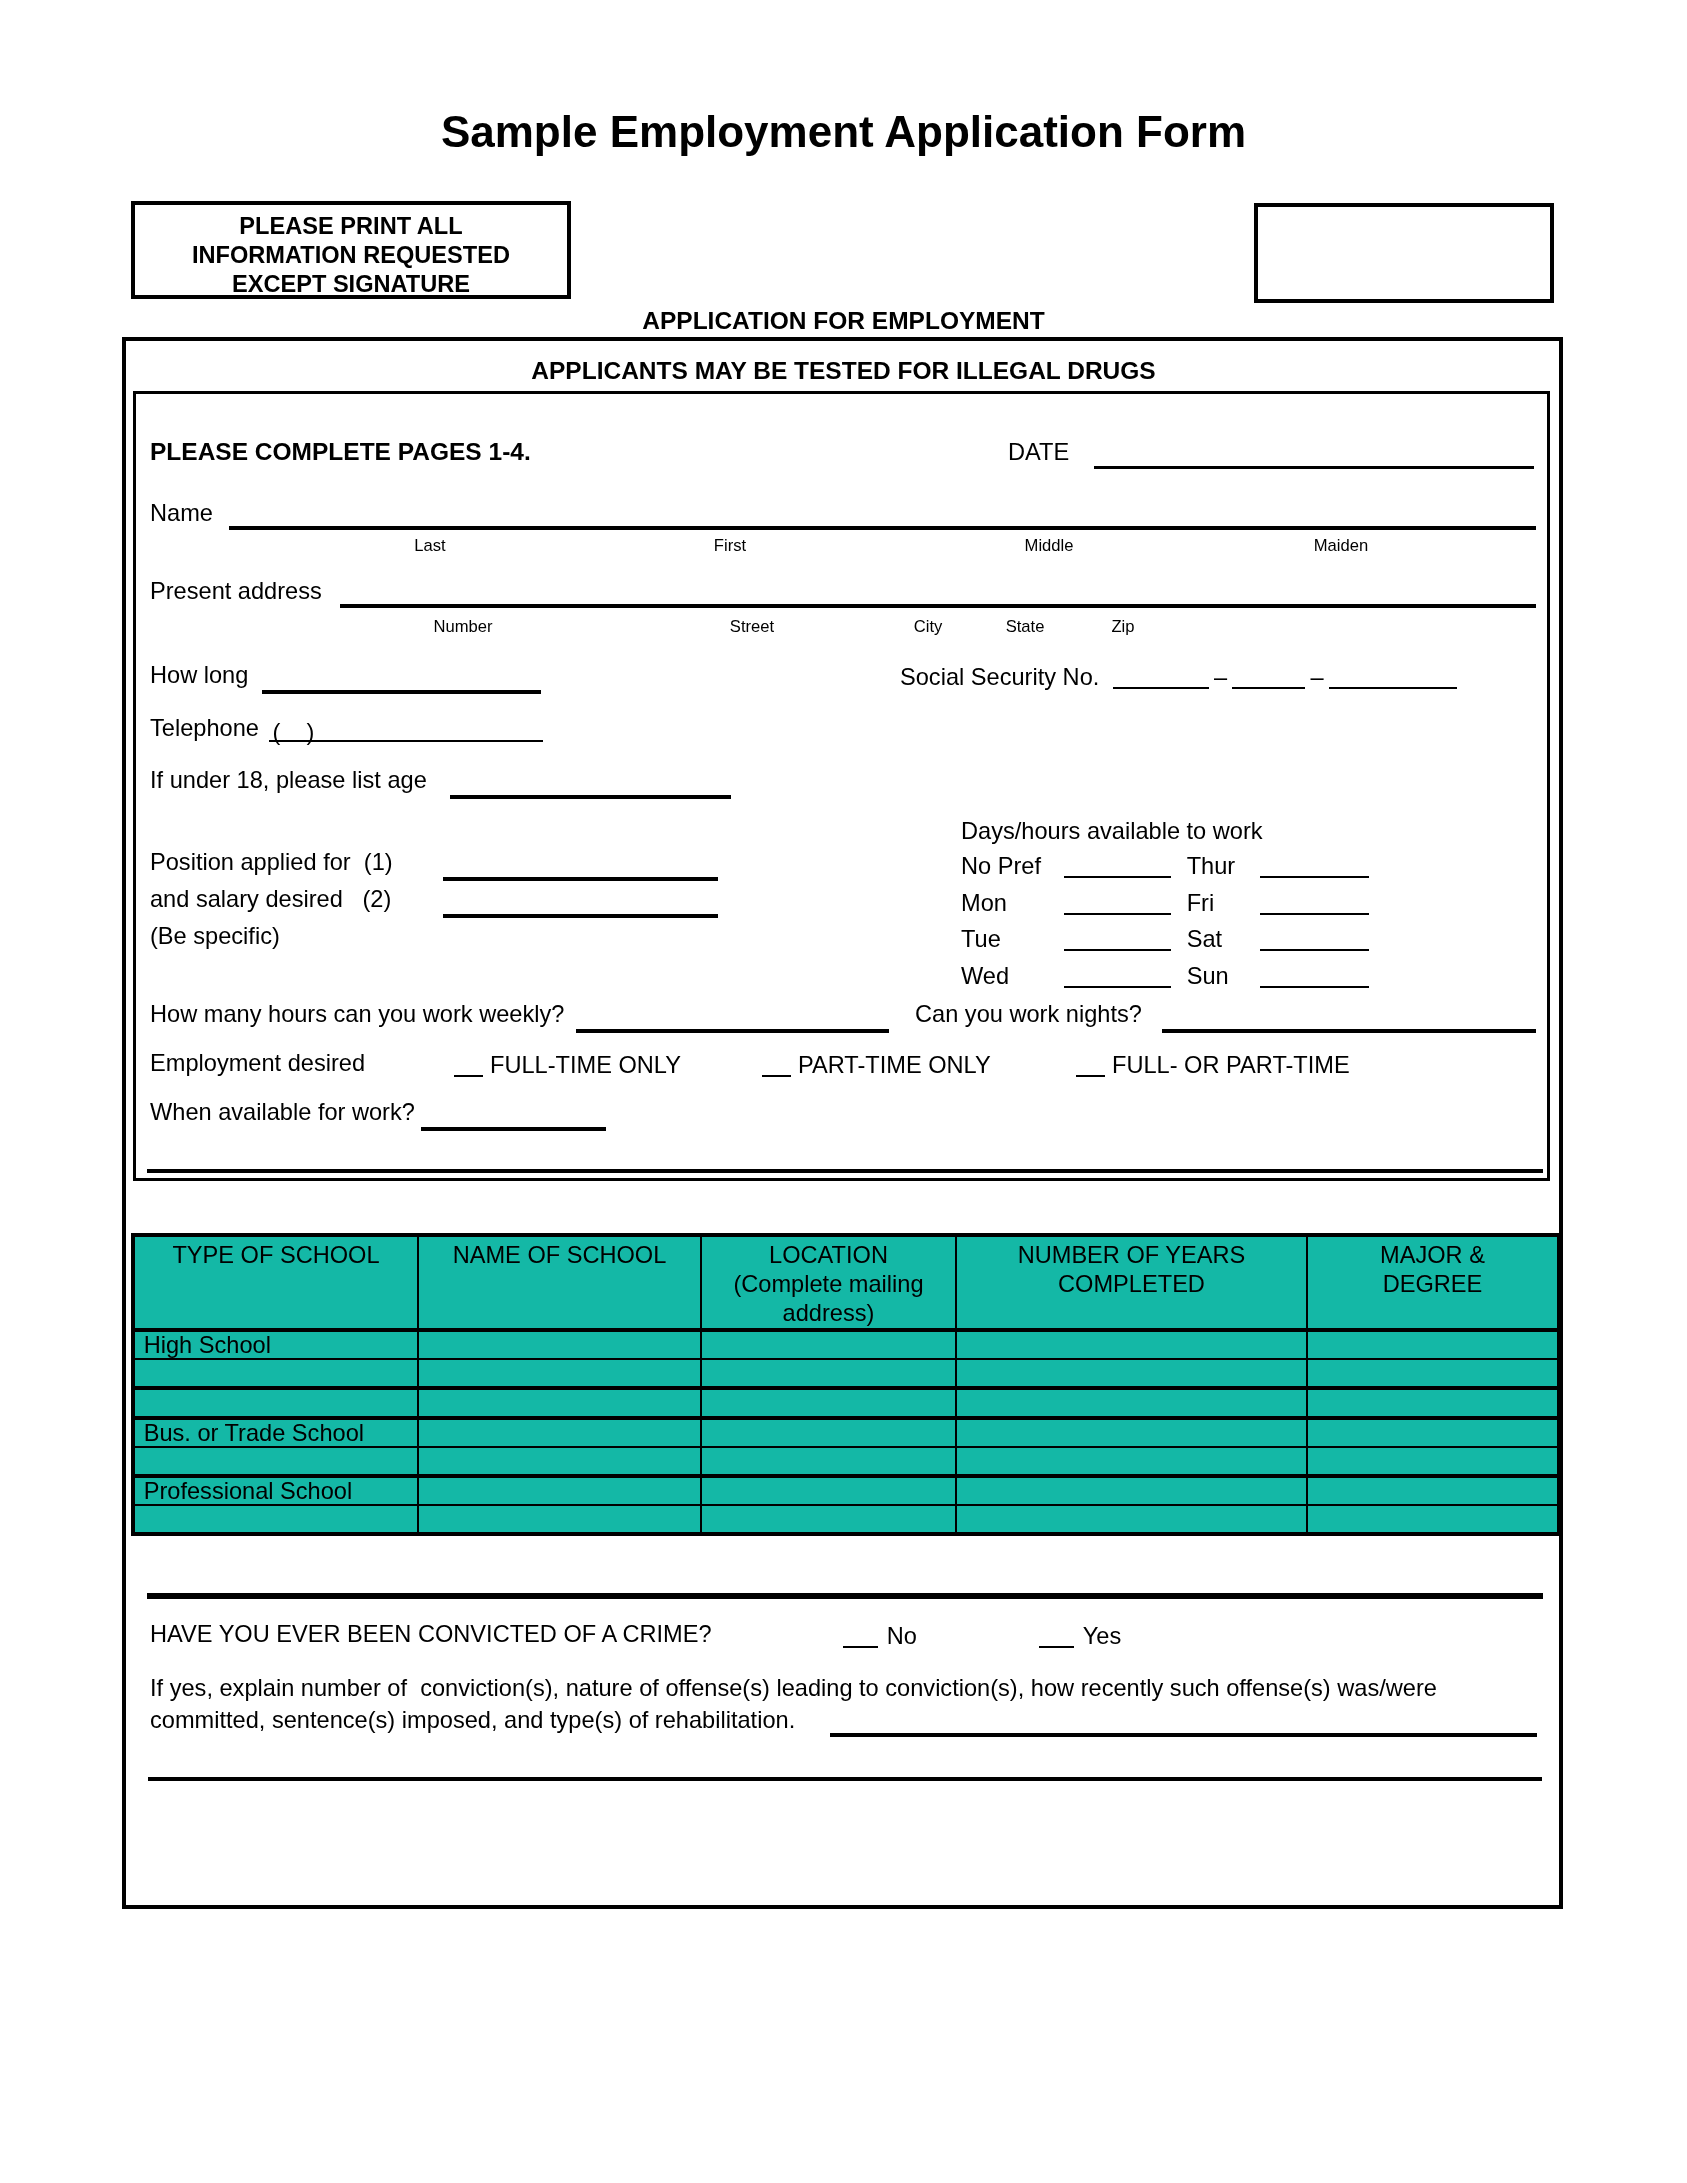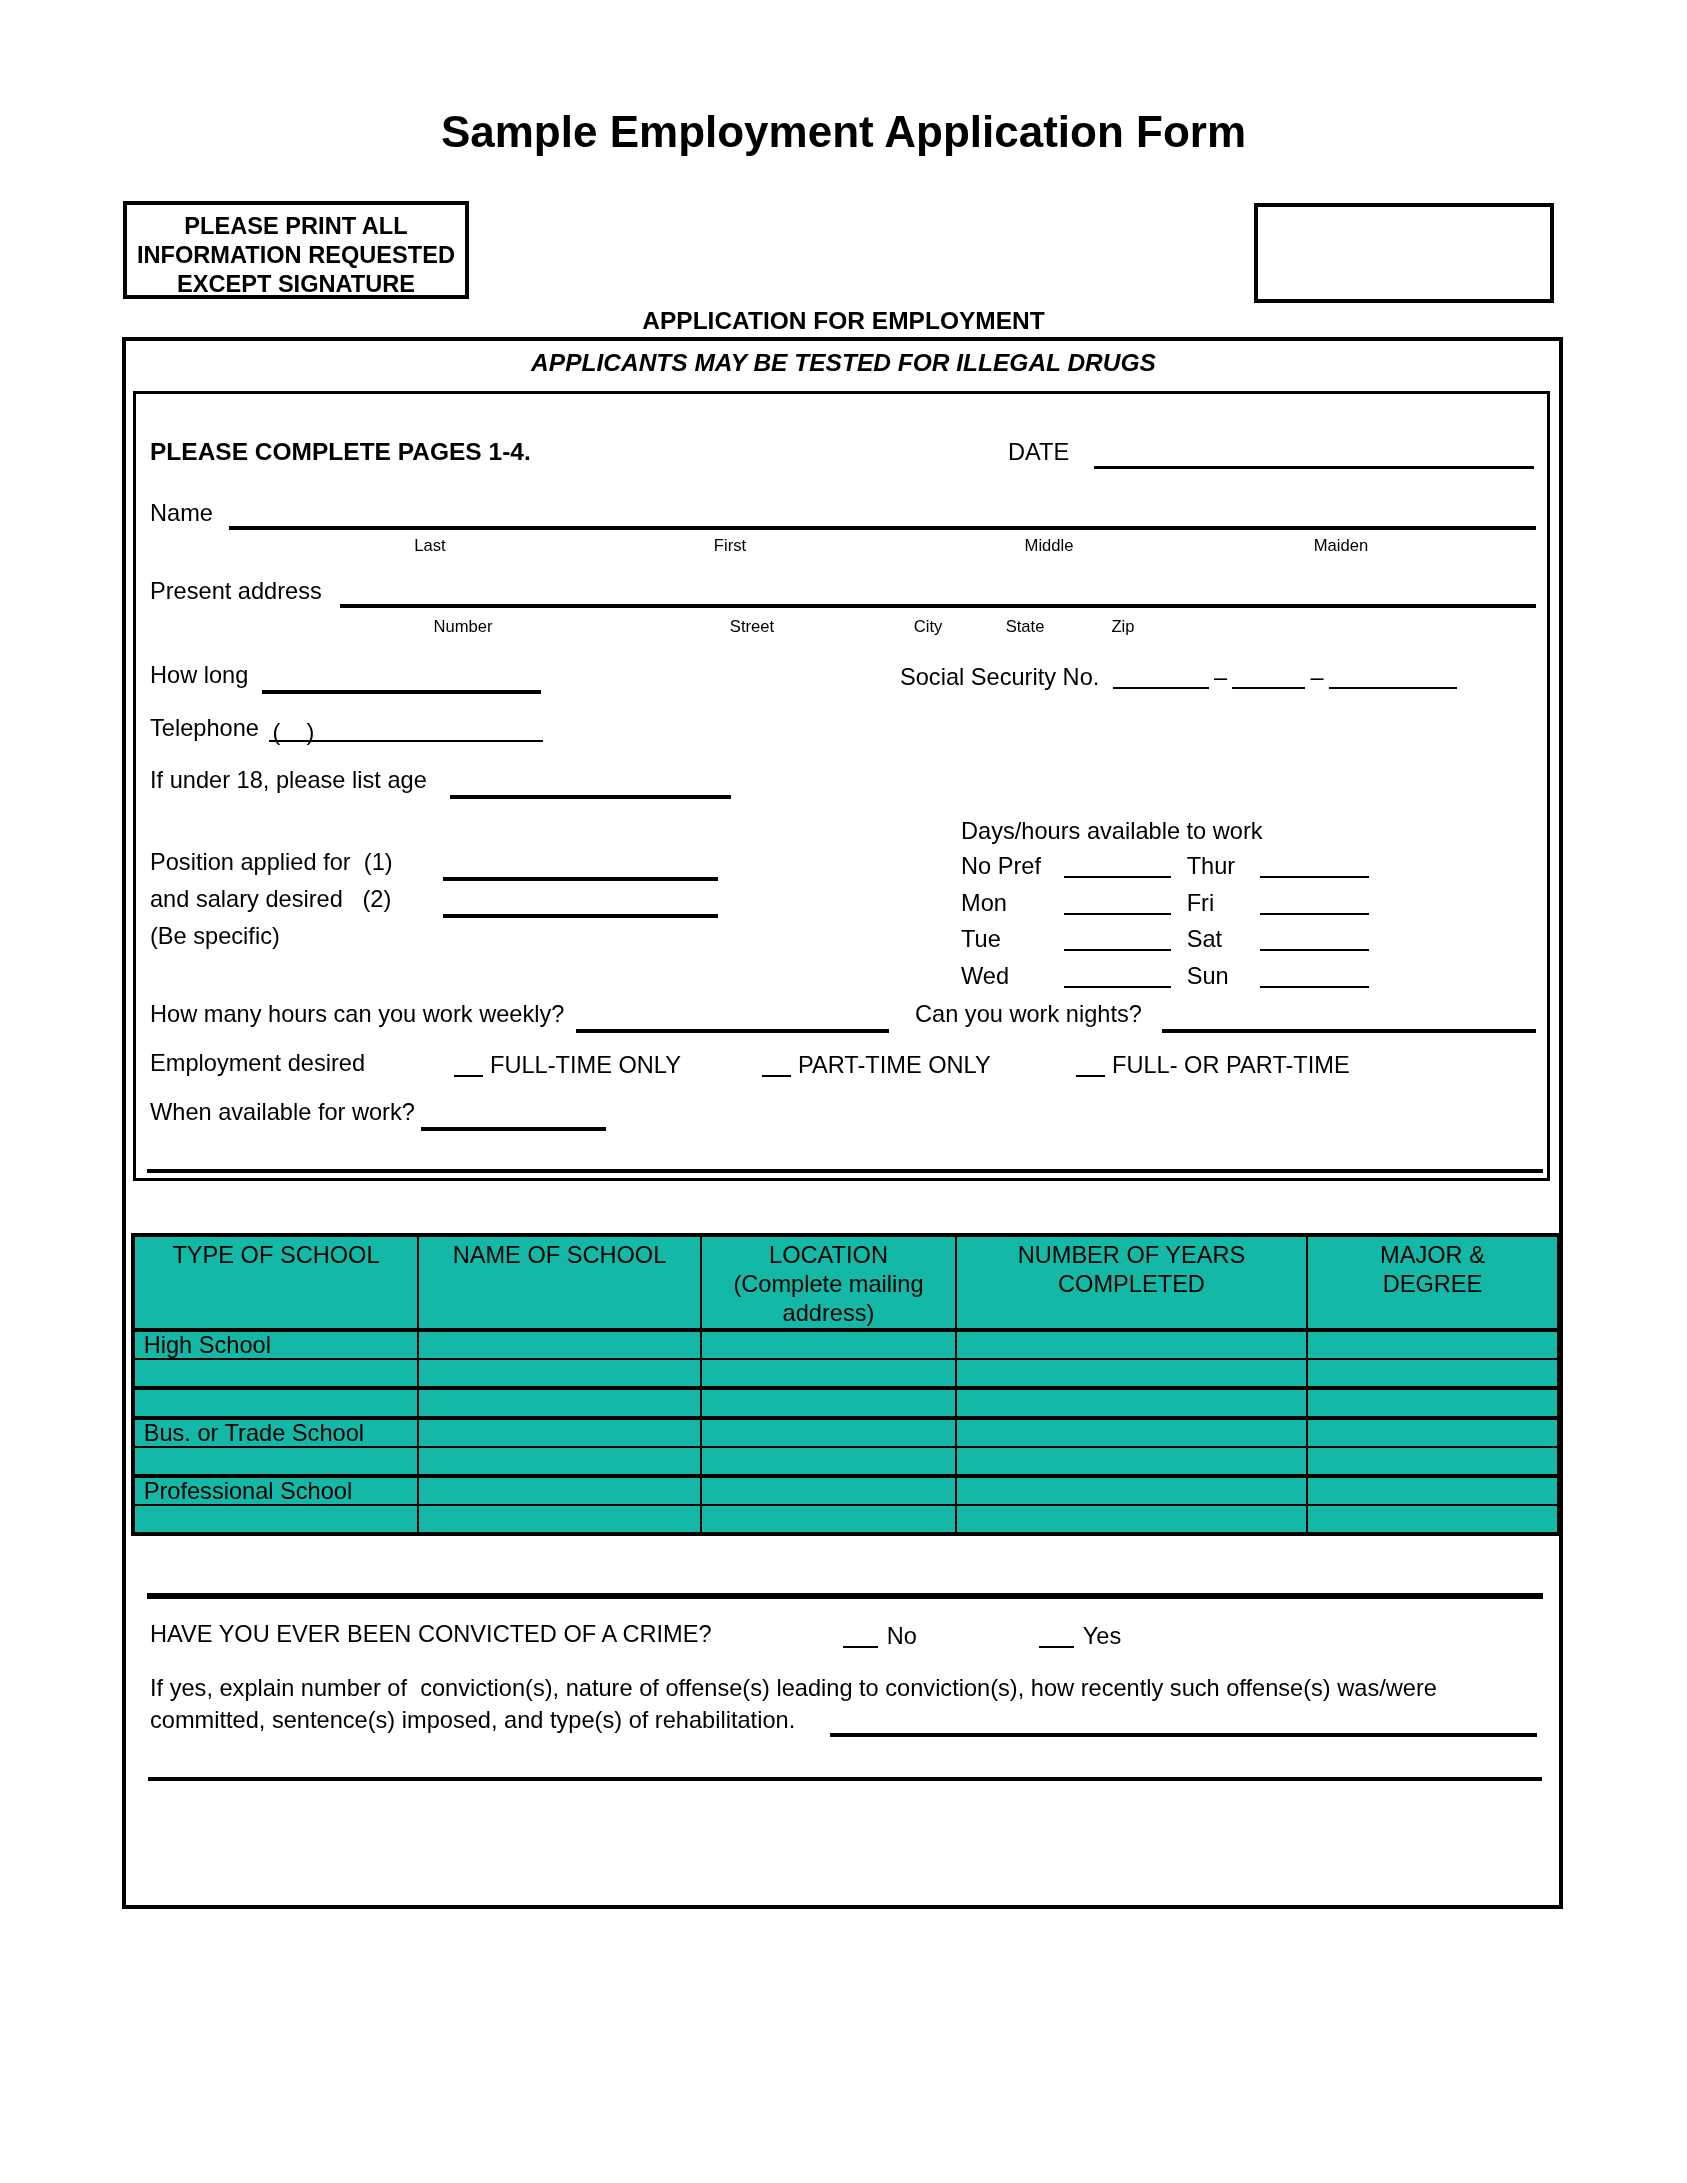--- a/index.html
+++ b/index.html
@@ -34,33 +34,33 @@
   .daylbl1 { display:inline-block; width:103px; }
   .daylbl2 { display:inline-block; width:73px; margin-left:15.7px; }
 </style>
 </head>
 <body>
 
 <div class="page">
 
   <div class="abs center title" style="top:107px;">Sample Employment Application Form</div>
 
-  <div class="box notice-box" style="left:123px; top:201px; width:346px; height:98px;">
+  <div class="box notice-box" style="left:131px; top:201px; width:440px; height:98px;">
     <div class="hdr" style="font-size:23.6px; line-height:29px;">PLEASE PRINT ALL</div>
     <div class="hdr" style="font-size:23.6px; line-height:29px;">INFORMATION REQUESTED</div>
     <div class="hdr" style="font-size:23.6px; line-height:29px;">EXCEPT SIGNATURE</div>
   </div>
 
   <div class="box" style="left:1254px; top:203px; width:300px; height:100px;"></div>
 
   <div class="abs center hdr" style="top:306px;">APPLICATION FOR EMPLOYMENT</div>
 
   <div class="box" style="left:122px; top:337px; width:1441px; height:1572px;"></div>
 
-  <div class="abs center hdr" style="top:348px;font-style:italic;">APPLICANTS MAY BE TESTED FOR ILLEGAL DRUGS</div>
+  <div class="abs center hdr" style="top:356px;">APPLICANTS MAY BE TESTED FOR ILLEGAL DRUGS</div>
 
   <div class="box inner" style="left:133px; top:391px; width:1417px; height:790px;"></div>
 
   <div class="abs hdr" style="left:150px; top:437px;">PLEASE COMPLETE PAGES 1-4.</div>
   <div class="abs t" style="left:1008px; top:437px;">DATE</div>
   <div class="hline" style="left:1094px; top:466px; width:440px; height:2.6px;"></div>
 
   <div class="abs t" style="left:150px; top:498px;">Name</div>
   <div class="hline" style="left:229px; top:526px; width:1307px;"></div>
   <div class="abs t-sm cx" style="left:430px; top:536px;">Last</div>

